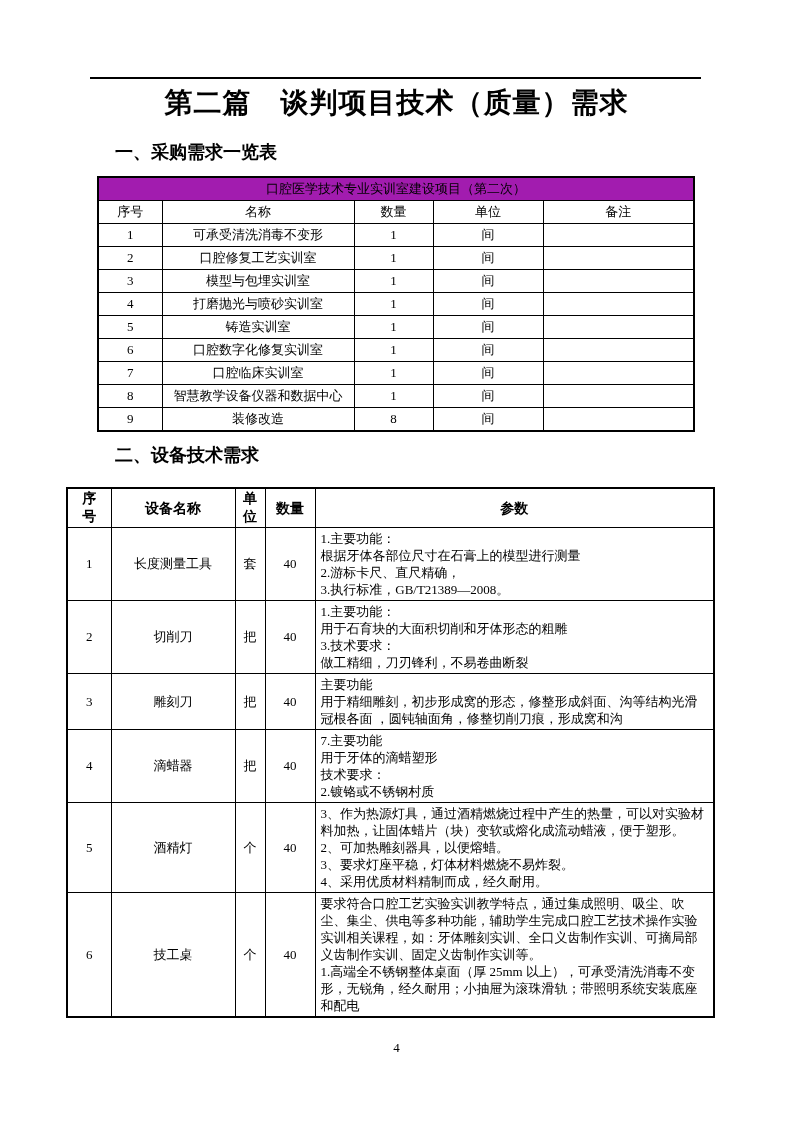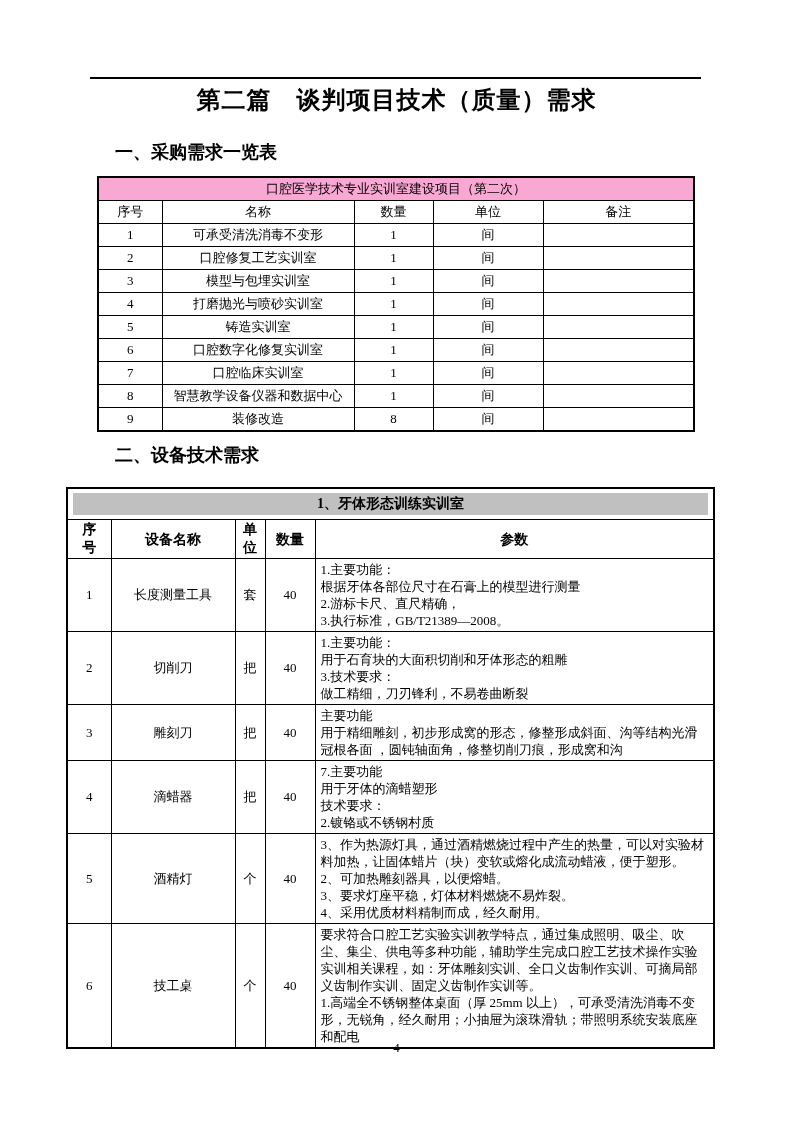--- a/index.html
+++ b/index.html
@@ -9,40 +9,40 @@
     color:#000;
   }
   .page { position:relative; width:793px; height:1122px; background:#fff; overflow:hidden; }
 
   .top-rule {
     position:absolute; left:90px; top:77px; width:611px; height:0;
     border-top:2px solid #000;
   }
   .doc-title {
     position:absolute; left:0; top:84px; width:100%;
-    text-align:center; font-size:24px; font-weight:bold;
+    text-align:center; font-size:28px; font-weight:bold;
     letter-spacing:1px; white-space:pre;
   }
   .sec-heading {
     position:absolute; left:115px;
     font-size:18px; font-weight:bold;
   }
   .sec-one { top:140px; }
   .sec-two { top:443px; }
 
   table { border-collapse:collapse; table-layout:fixed; background:#fff; }
   td, th { border:1px solid #000; overflow:hidden; }
 
   
   .t1 {
     position:absolute; left:97px; top:176px; width:596px;
     font-size:13px; border:2px solid #000;
   }
   .t1 td { height:22px; text-align:center; vertical-align:middle; padding:0 2px; }
-  .t1 .band-cell { background:#f9a8d4; height:22px; }
+  .t1 .band-cell { background:#a21caf; height:22px; }
   .t1 .hdr td { font-weight:normal; }
 
   
   .t2 {
     position:absolute; left:66px; top:487px; width:647px;
     font-size:13px; border:2px solid #000;
   }
   .t2 td, .t2 th { vertical-align:middle; }
   .t2 .title-cell { padding:4px 5px; }
   .t2 .title-band {
@@ -164,25 +164,20 @@
   <table class="t2">
     <colgroup>
         <col style="width:44px">
         <col style="width:124px">
         <col style="width:30px">
         <col style="width:50px">
         <col style="width:399px">
       </colgroup>
     <tbody>
       <tr>
-        <td class="title-cell" colspan="5">
-          <div class="title-band">1、牙体形态训练实训室</div>
-        </td>
-      </tr>
-      <tr>
         <th><span class="wrap2">序号</span></th>
         <th>设备名称</th>
         <th><span class="wrap2">单位</span></th>
         <th>数量</th>
         <th>参数</th>
       </tr>
       <tr>
         <td class="c-center">1</td>
         <td class="c-center">长度测量工具</td>
         <td class="c-center">套</td>

